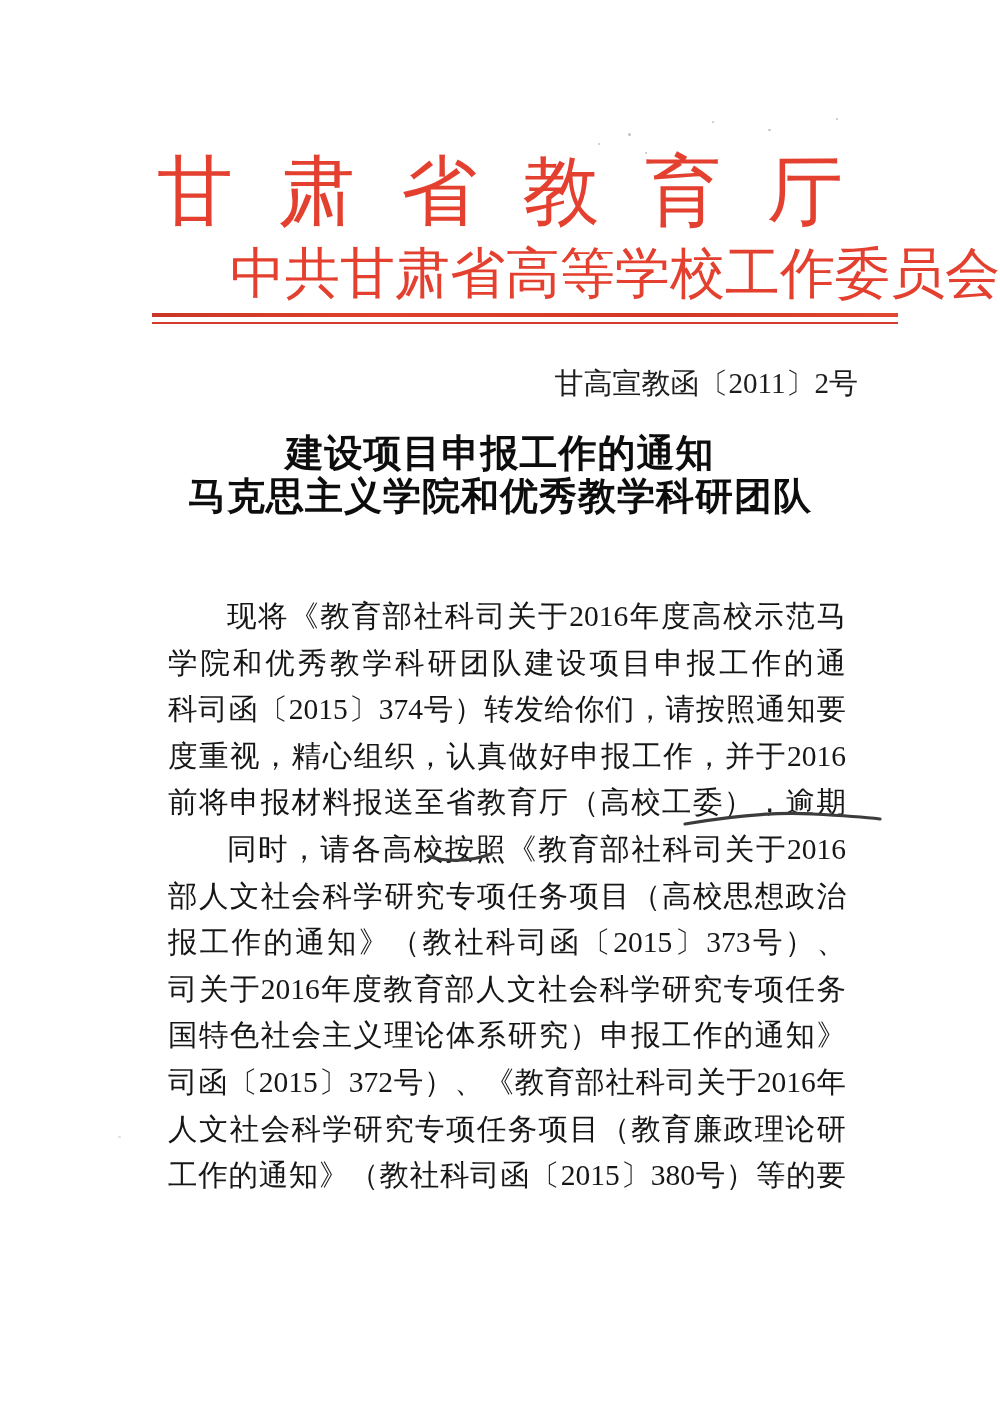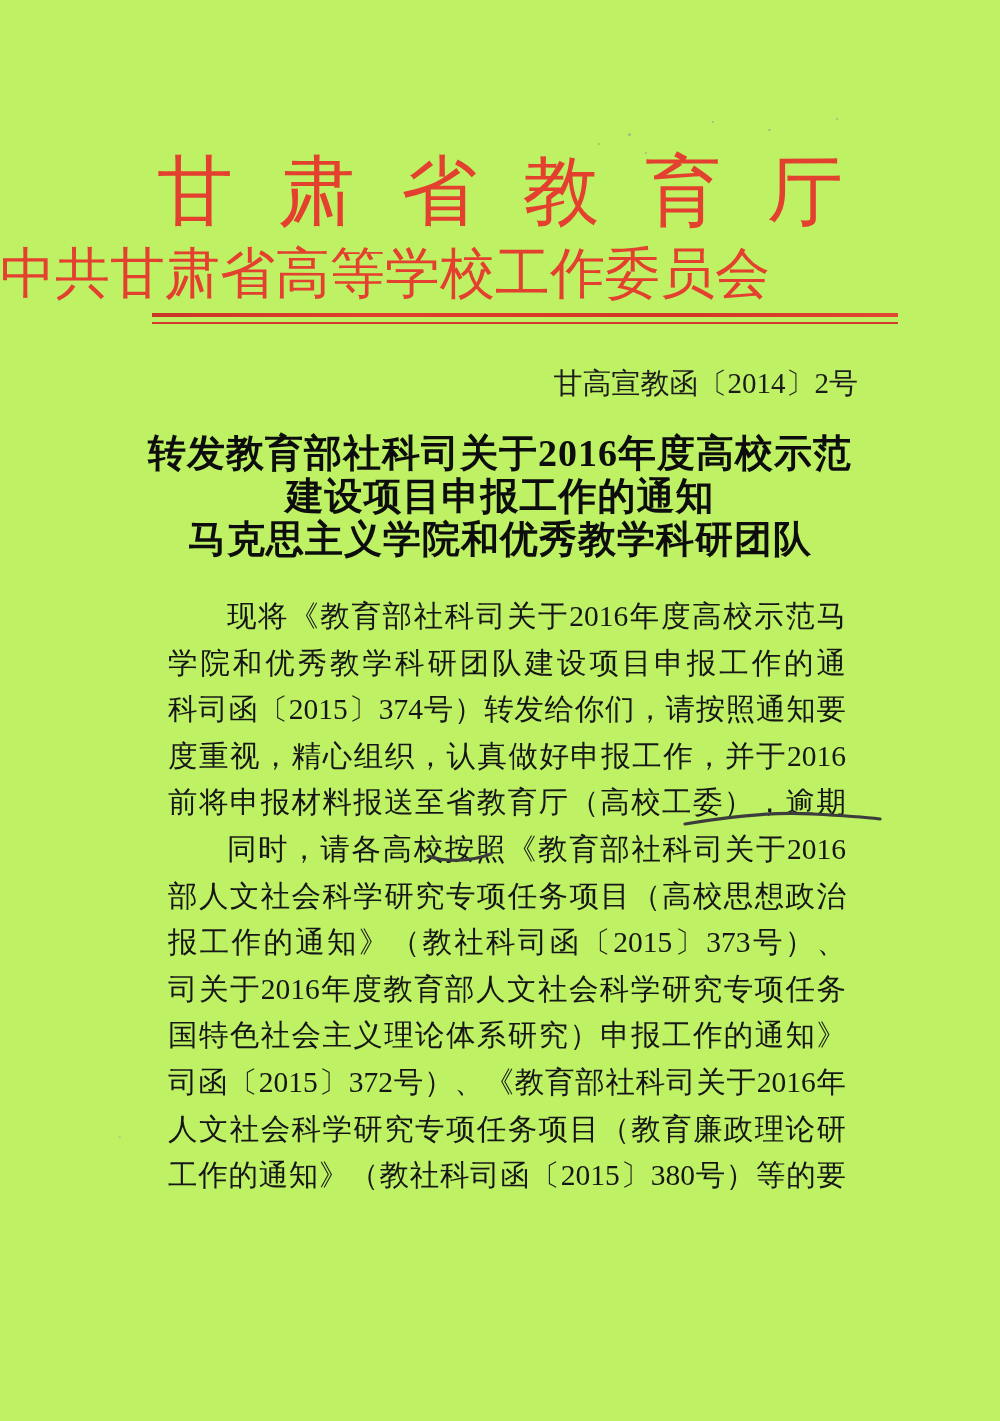--- a/index.html
+++ b/index.html
@@ -1,36 +1,36 @@
 <!DOCTYPE html>
 <html lang="zh"><head>
 <meta charset="utf-8">
 <style>
   html,body{margin:0;padding:0;background:#d9d9d9;}
   .page{
     position:relative;
     width:1000px;height:1421px;
     margin:0 auto;
-    background:#bef264;
+    background:#ffffff;
     overflow:hidden;
     font-family:"Liberation Serif","DejaVu Serif",serif;
     color:#141414;
   }
   
   .org-primary{
     position:absolute;top:148px;left:0;right:0;
     text-align:center;
     font-size:76px;line-height:86px;
     letter-spacing:46px;padding-left:46px;
     color:#e4402f;
     white-space:nowrap;
   }
   .org-secondary{
     position:absolute;top:238px;left:0;right:0;
-    text-align:left;
+    text-align:right;
     font-size:55px;line-height:72px;
     letter-spacing:0px;
     color:#e4402f;
     white-space:nowrap;
   }
   .rule-wrap{position:absolute;top:313px;left:152px;width:746px;height:12px;}
   .rule-top{height:4px;background:linear-gradient(90deg,#c93726,#e0402c 30%,#d23624 70%,#e24733);}
   .rule-bottom{height:2px;margin-top:5px;background:#d5392b;}
   
   .ref-number{
@@ -83,24 +83,23 @@
 
   <header>
     <div class="org-primary">甘肃省教育厅</div>
     <div class="org-secondary">中共甘肃省高等学校工作委员会</div>
     <div class="rule-wrap">
       <div class="rule-top"></div>
       <div class="rule-bottom"></div>
     </div>
   </header>
 
-  <div class="ref-number">甘高宣教函〔2014〕2号</div>
+  <div class="ref-number">甘高宣教函〔2011〕2号</div>
 
   <div class="doc-title">
-    <div>转发教育部社科司关于2016年度高校示范</div>
     <div>建设项目申报工作的通知</div>
     <div>马克思主义学院和优秀教学科研团队</div>
   </div>
 
   <div class="doc-body">
     <div class="b-line just indent">现将《教育部社科司关于2016年度高校示范马克思主义</div>
     <div class="b-line just">学院和优秀教学科研团队建设项目申报工作的通知》（教社</div>
     <div class="b-line just">科司函〔2015〕374号）转发给你们，请按照通知要求，高</div>
     <div class="b-line just">度重视，精心组织，认真做好申报工作，并于2016年3月1日</div>
     <div class="b-line just">前将申报材料报送至省教育厅（高校工委），逾期不予受理。</div>

